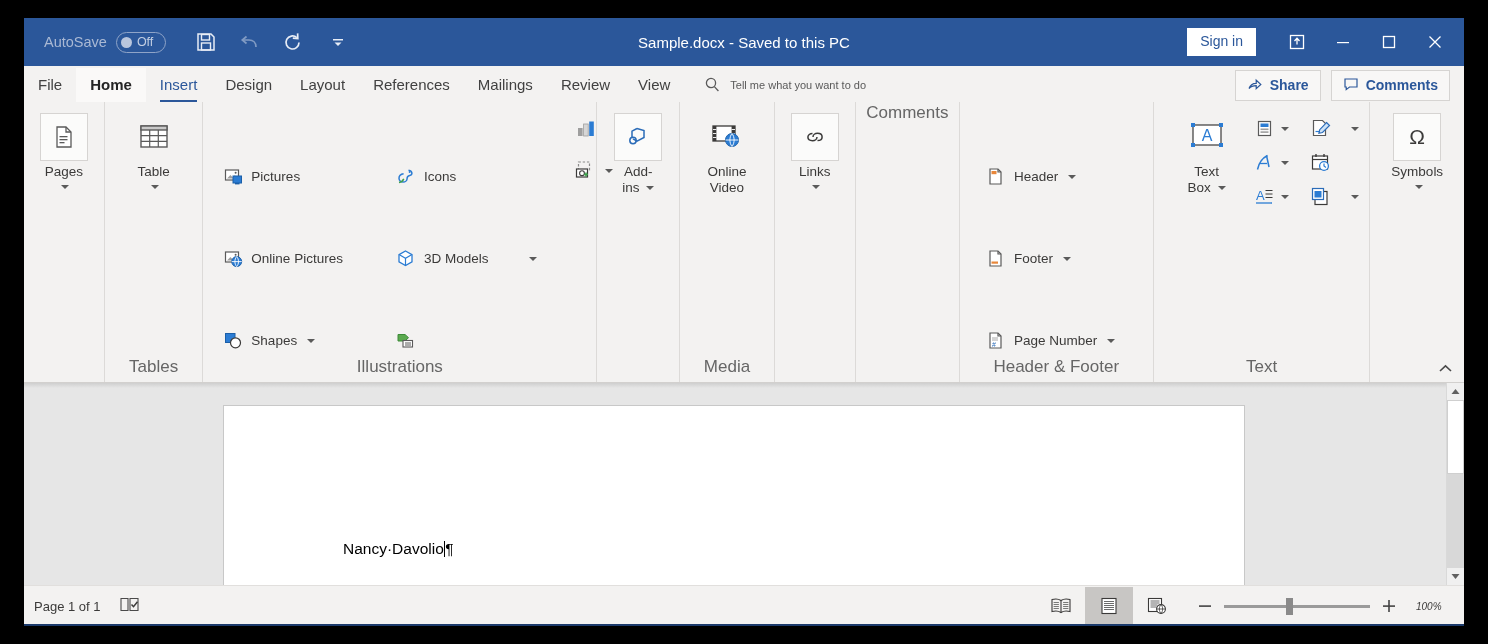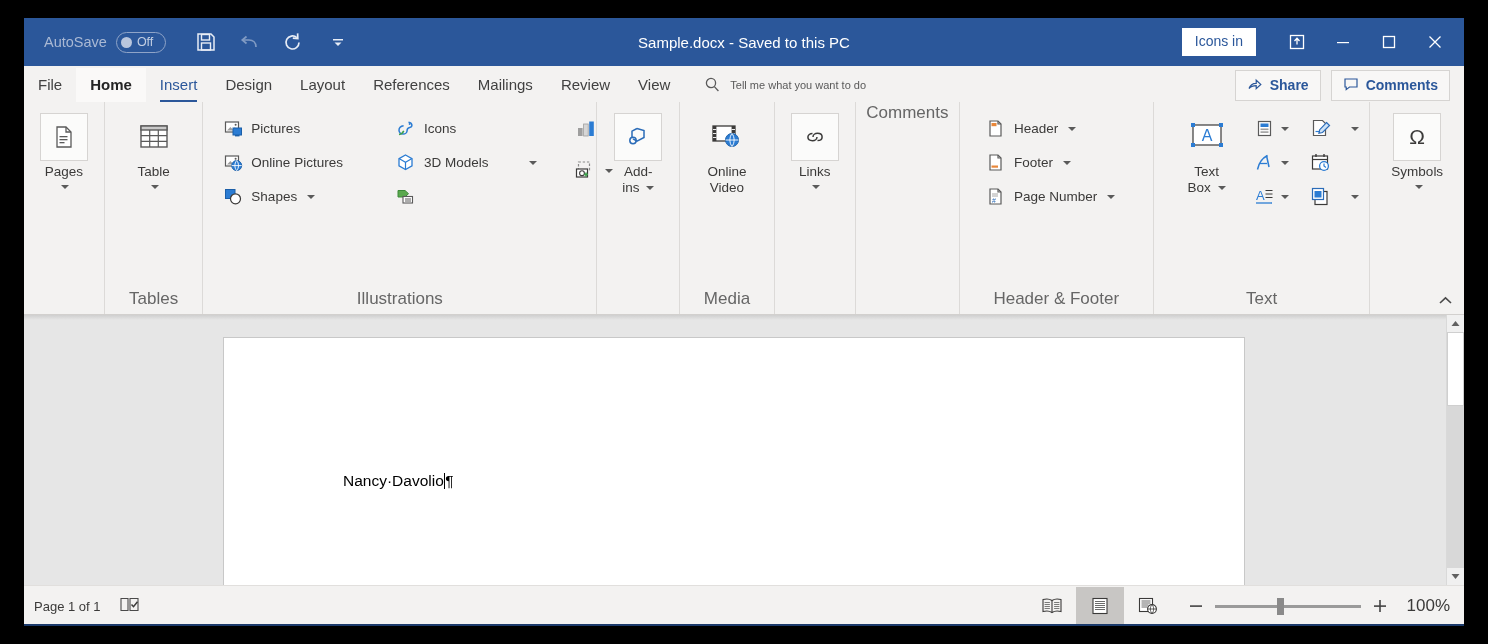--- a/index.html
+++ b/index.html
@@ -42,21 +42,21 @@
   .glabel{font-size:17px;color:#666;height:26px;line-height:22px;}
 
   .bigbtn{width:62px;display:flex;flex-direction:column;align-items:center;padding-top:2px;}
   .bigbtn .ic{width:46px;height:46px;display:flex;align-items:center;justify-content:center;border:1px solid transparent;}
   .bigbtn.framed .ic{border-color:#d6d4d2;background:#fbfbfa;}
   .bigbtn .lbl{font-size:13.5px;color:#3b3a39;text-align:center;line-height:16px;margin-top:3px;}
   .caret{display:inline-block;width:0;height:0;border-left:4px solid transparent;border-right:4px solid transparent;border-top:4px solid #5a5a5a;vertical-align:middle;margin-left:3px;}
   .caretrow{height:14px;display:flex;align-items:center;justify-content:center;}
 
   .smallcol{display:flex;flex-direction:column;gap:3px;padding-top:2px;}
-  .smallbtn{display:flex;align-items:center;height:31px;padding:0 6px 0 4px;gap:7px;}
+  .smallbtn{display:flex;align-items:center;height:31px;padding:0 6px 0 4px;gap:7px;margin-top:48px;}
   .smallbtn .ic{width:22px;height:22px;display:flex;align-items:center;justify-content:center;}
   .smallbtn .lbl{font-size:13.5px;color:#3b3a39;white-space:nowrap;}
 
   .iconcol{display:flex;flex-direction:column;gap:3px;padding-top:2px;}
   .iconbtn{display:flex;align-items:center;height:31px;padding:0 3px;gap:2px;}
 
   .collapse{position:absolute;right:8px;bottom:4px;width:22px;height:20px;display:flex;align-items:center;justify-content:center;color:#555;}
 
   
   .docarea{flex:1;background:#e6e6e6;position:relative;overflow:hidden;display:flex;}
@@ -74,21 +74,21 @@
   .status{flex:0 0 40px;background:#f3f2f1;display:flex;align-items:center;border-top:1px solid #e1dfdd;}
   .stleft{display:flex;align-items:center;gap:18px;padding-left:10px;}
   .sttext{font-size:13px;color:#3b3a39;}
   .stright{margin-left:auto;display:flex;align-items:center;padding-right:14px;gap:0;}
   .viewbtn{width:48px;height:38px;display:flex;align-items:center;justify-content:center;}
   .viewbtn.sel{background:#c8c6c4;}
   .zoomwrap{display:flex;align-items:center;gap:11px;margin-left:16px;}
   .zbtn{width:16px;height:16px;display:flex;align-items:center;justify-content:center;color:#444;font-size:17px;line-height:1;}
   .ztrack{width:146px;height:3px;background:#9a9a9a;position:relative;}
   .zthumb{position:absolute;left:62px;top:-7px;width:7px;height:17px;background:#8a8a8a;}
-  .zpct{font-size:17px;color:#3b3a39;margin-left:8px;min-width:34px;}
+  .zpct{font-size:10px;color:#3b3a39;margin-left:8px;min-width:34px;font-style:italic;}
   .bottomline{position:absolute;left:24px;right:24px;bottom:18px;height:2px;background:#1b3a6b;}
 </style>
 </head>
 <body>
 
 <div id="app">
 
   <div class="titlebar">
     <div class="qat">
       <div class="autosave">
@@ -125,21 +125,21 @@
       </div>
     </div>
 
     <div class="doctitle">
       <span>Sample.docx</span>
       <span>-</span>
       <span>Saved to this PC</span>
     </div>
 
     <div class="winright">
-      <div class="signin">Icons in</div>
+      <div class="signin">Sign in</div>
       <div class="wbtn">
         <svg width="18" height="18" viewBox="0 0 18 18">
             <rect x="2.5" y="2.5" width="13" height="13" fill="none" stroke="#fff" stroke-width="1.3"></rect>
             <path d="M9 11.5V5.5M6.5 8L9 5.3 11.5 8" fill="none" stroke="#fff" stroke-width="1.3"></path>
           </svg>
       </div>
       <div class="wbtn">
         <svg width="18" height="18" viewBox="0 0 18 18">
             <rect x="3" y="9" width="12" height="1.2" fill="#fff"></rect>
           </svg>

